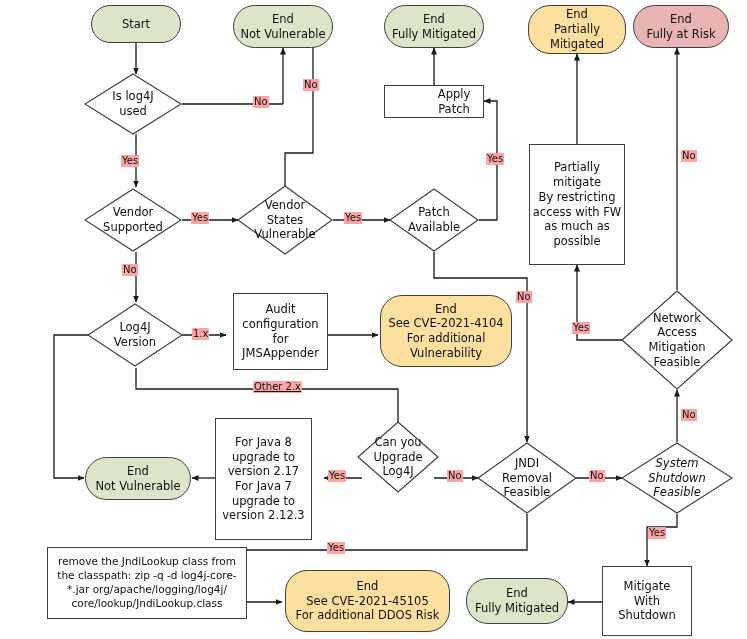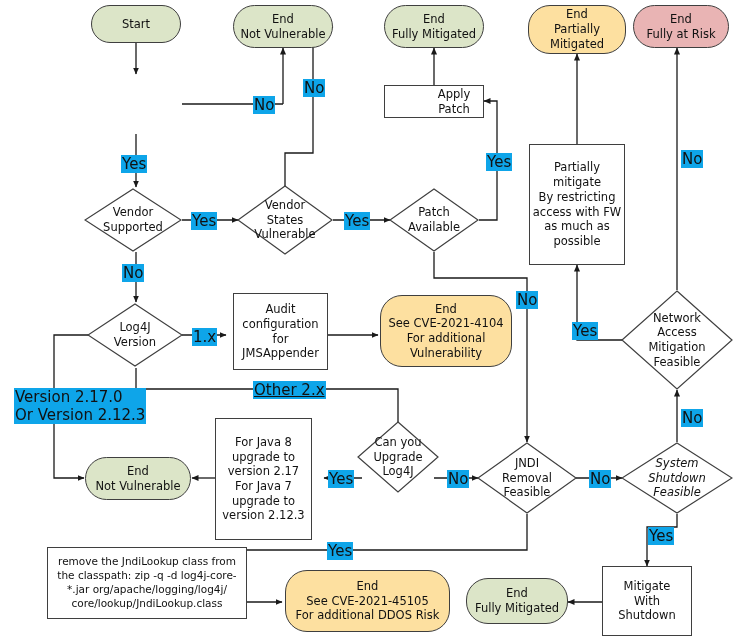--- a/index.html
+++ b/index.html
@@ -50,24 +50,24 @@
   .decision .dshape {
     position: absolute;
     left: 0; top: 0;
     width: 100%;
     height: 100%;
   }
   .decision .txt { position: relative; z-index: 2; }
   .edge-label {
     position: absolute;
     font-family: "DejaVu Sans", sans-serif;
-    font-size: 15px;
+    font-size: 10px;
     line-height: 1.2;
     color: #111111;
-    background: #0ea5e9;
+    background: #fca5a5;
     padding: 0 1px;
     white-space: nowrap;
     z-index: 4;
   }
   .small-cmd { font-size: 10.5px; line-height: 1.33; }
 </style>
 </head>
 <body>
 
 <div id="canvas">
@@ -132,20 +132,27 @@
       <path d="M677,514 L677,527 L647,527 L647,566" marker-end="url(#arr)"></path>
       
       <path d="M602,602 L568,602" marker-end="url(#arr)"></path>
     </g>
   </svg>
 
   <div class="node terminator" style="left:91px; top:5px; width:90px; height:38px; background:#dce5c8;">
     <span class="txt">Start</span>
   </div>
 
+  <div class="node decision" style="left:84px; top:73px; width:98px; height:62px;">
+    <svg class="dshape" viewBox="0 0 98 62" preserveAspectRatio="none">
+      <polygon points="49,1 97,31 49,61 1,31" fill="#ffffff" stroke="#3f3f3f" stroke-width="1.2"></polygon>
+    </svg>
+    <span class="txt" style="white-space:pre-line;">Is log4J
+used</span>
+  </div>
 
   <div class="node terminator" style="left:233px; top:5px; width:100px; height:43px; background:#dce5c8;">
     <span class="txt" style="white-space:pre-line;">End
 Not Vulnerable</span>
   </div>
 
   <div class="node terminator" style="left:384px; top:5px; width:100px; height:43px; background:#dce5c8;">
     <span class="txt" style="white-space:pre-line;">End
 Fully Mitigated</span>
   </div>
@@ -300,22 +307,20 @@
   <div class="edge-label" style="left:253px; top:96px;">No</div>
   <div class="edge-label" style="left:121px; top:155px;">Yes</div>
   <div class="edge-label" style="left:303px; top:79px;">No</div>
   <div class="edge-label" style="left:191px; top:212px;">Yes</div>
   <div class="edge-label" style="left:122px; top:264px;">No</div>
   <div class="edge-label" style="left:344px; top:212px;">Yes</div>
   <div class="edge-label" style="left:486px; top:153px;">Yes</div>
   <div class="edge-label" style="left:516px; top:291px;">No</div>
   <div class="edge-label" style="left:192px; top:328px;">1.x</div>
   <div class="edge-label" style="left:253px; top:381px;text-decoration:underline;">Other 2.x</div>
-  <div class="edge-label" style="left:14px; top:388px; white-space:pre-line; text-align:left;">Version 2.17.0
-Or Version 2.12.3</div>
   <div class="edge-label" style="left:328px; top:470px;">Yes</div>
   <div class="edge-label" style="left:447px; top:470px;">No</div>
   <div class="edge-label" style="left:589px; top:470px;">No</div>
   <div class="edge-label" style="left:327px; top:542px;">Yes</div>
   <div class="edge-label" style="left:572px; top:322px;">Yes</div>
   <div class="edge-label" style="left:681px; top:150px;">No</div>
   <div class="edge-label" style="left:681px; top:409px;">No</div>
   <div class="edge-label" style="left:648px; top:527px;">Yes</div>
 
 </div>

